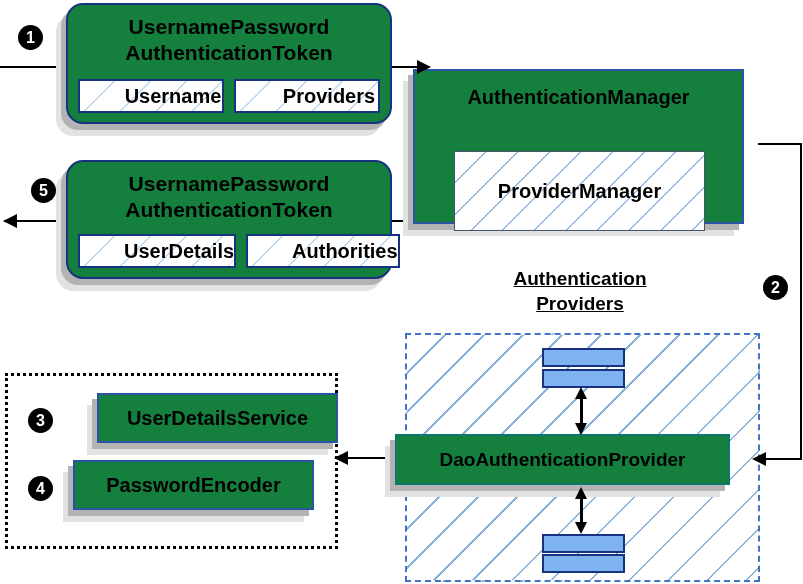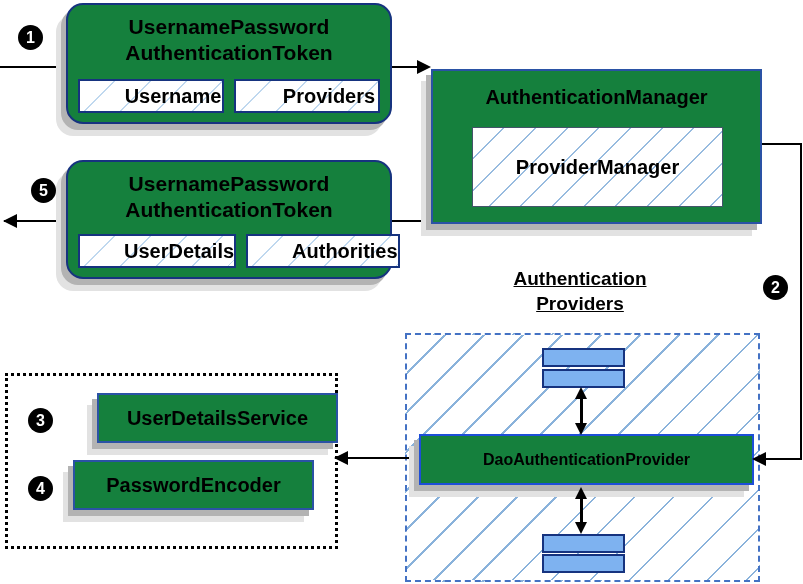--- a/index.html
+++ b/index.html
@@ -14,21 +14,21 @@
   .tri{position:absolute;width:0;height:0;z-index:3;}
   .tri-right{border-top:7px solid transparent;border-bottom:7px solid transparent;border-left:14px solid #000;}
   .tri-left{border-top:7px solid transparent;border-bottom:7px solid transparent;border-right:14px solid #000;}
   .tri-up{border-left:6px solid transparent;border-right:6px solid transparent;border-bottom:12px solid #000;}
   .tri-down{border-left:6px solid transparent;border-right:6px solid transparent;border-top:12px solid #000;}
 
   .blue-box{background:#15803d;z-index:2;}
   .dbl-shadow{box-shadow:-5px 6px 0 0 #b3b3b3,-10px 12px 0 0 #e2e2e2;}
 
   .hatch-lg{background-color:#fff;background-image:repeating-linear-gradient(135deg,transparent 0 26px,rgba(125,170,215,.9) 26px 27.6px);}
-  .hatch-md{background-color:#fff;background-image:repeating-linear-gradient(135deg,transparent 0 21px,rgba(125,170,215,.8) 21px 22.4px);}
+  .hatch-md{background-color:#fff;background-image:repeating-linear-gradient(135deg,transparent 0 21px,rgba(125,170,215,.8) 21px 22.4px);margin-top:24px;}
   .hatch-sm{background-color:#fff;background-image:repeating-linear-gradient(135deg,transparent 0 24px,rgba(157,195,230,.65) 24px 25.3px);padding-left:44px;}
 
   .step-circle{
     position:absolute;width:25px;height:25px;border-radius:50%;background:#000;color:#fff;
     display:flex;align-items:center;justify-content:center;font-weight:bold;font-size:16px;z-index:4;
   }
 
   
   .token{
     position:absolute;width:322px;border:2px solid #16337F;border-radius:17px;
@@ -36,36 +36,36 @@
   .token-title{margin-top:9px;text-align:center;font-weight:bold;font-size:21px;line-height:26px;}
   .field-row{position:absolute;left:10px;right:10px;bottom:9px;display:flex;gap:10px;}
   .field{
     flex:1;height:30px;border:2px solid #16337F;display:flex;align-items:center;justify-content:center;
     font-weight:bold;font-size:20px;
   }
   #token-request{left:66px;top:3px;height:117px;}
   #token-result{left:66px;top:160px;height:115px;}
 
   
-  #auth-manager{left:431px;top:69px;width:327px;height:151px;border:2px solid #2A52A5;}
+  #auth-manager{left:413px;top:69px;width:327px;height:151px;border:2px solid #2A52A5;}
   #auth-manager .title{margin-top:15px;text-align:center;font-weight:bold;font-size:20px;}
   #provider-manager{
     position:absolute;left:39px;top:56px;width:249px;height:78px;border:1px solid #44546A;
     display:flex;align-items:center;justify-content:center;font-weight:bold;font-size:20px;
   }
 
   
   #ap-title{left:455px;top:266px;width:250px;text-align:center;font-weight:bold;font-size:19px;line-height:25px;z-index:2;text-decoration:underline;}
   #providers-box{left:405px;top:333px;width:351px;height:245px;border:2px dashed #4472C4;z-index:0;}
   .bar{position:absolute;width:79px;height:15px;background:#7EB2F0;border:2px solid #16337F;z-index:2;}
   #bar-t1{left:542px;top:348px;} #bar-t2{left:542px;top:369px;}
   #bar-b1{left:542px;top:534px;} #bar-b2{left:542px;top:554px;}
   #dao{
-    left:419px;top:434px;width:331px;height:47px;border:2px solid #1d4ed8;
-    display:flex;align-items:center;justify-content:center;font-weight:bold;font-size:16px;
+    left:395px;top:434px;width:331px;height:47px;border:2px solid #0f766e;
+    display:flex;align-items:center;justify-content:center;font-weight:bold;font-size:19px;
   }
 
   
   #dotted-box{left:5px;top:373px;width:327px;height:170px;border:3px dotted #000;z-index:0;}
   .svc{
     position:absolute;left:73px;width:237px;height:46px;border:2px solid #2A52A5;
     display:flex;align-items:center;justify-content:center;font-weight:bold;font-size:20px;
   }
   #svc1{top:393px;margin-left:24px;} #svc2{top:460px;}
 

